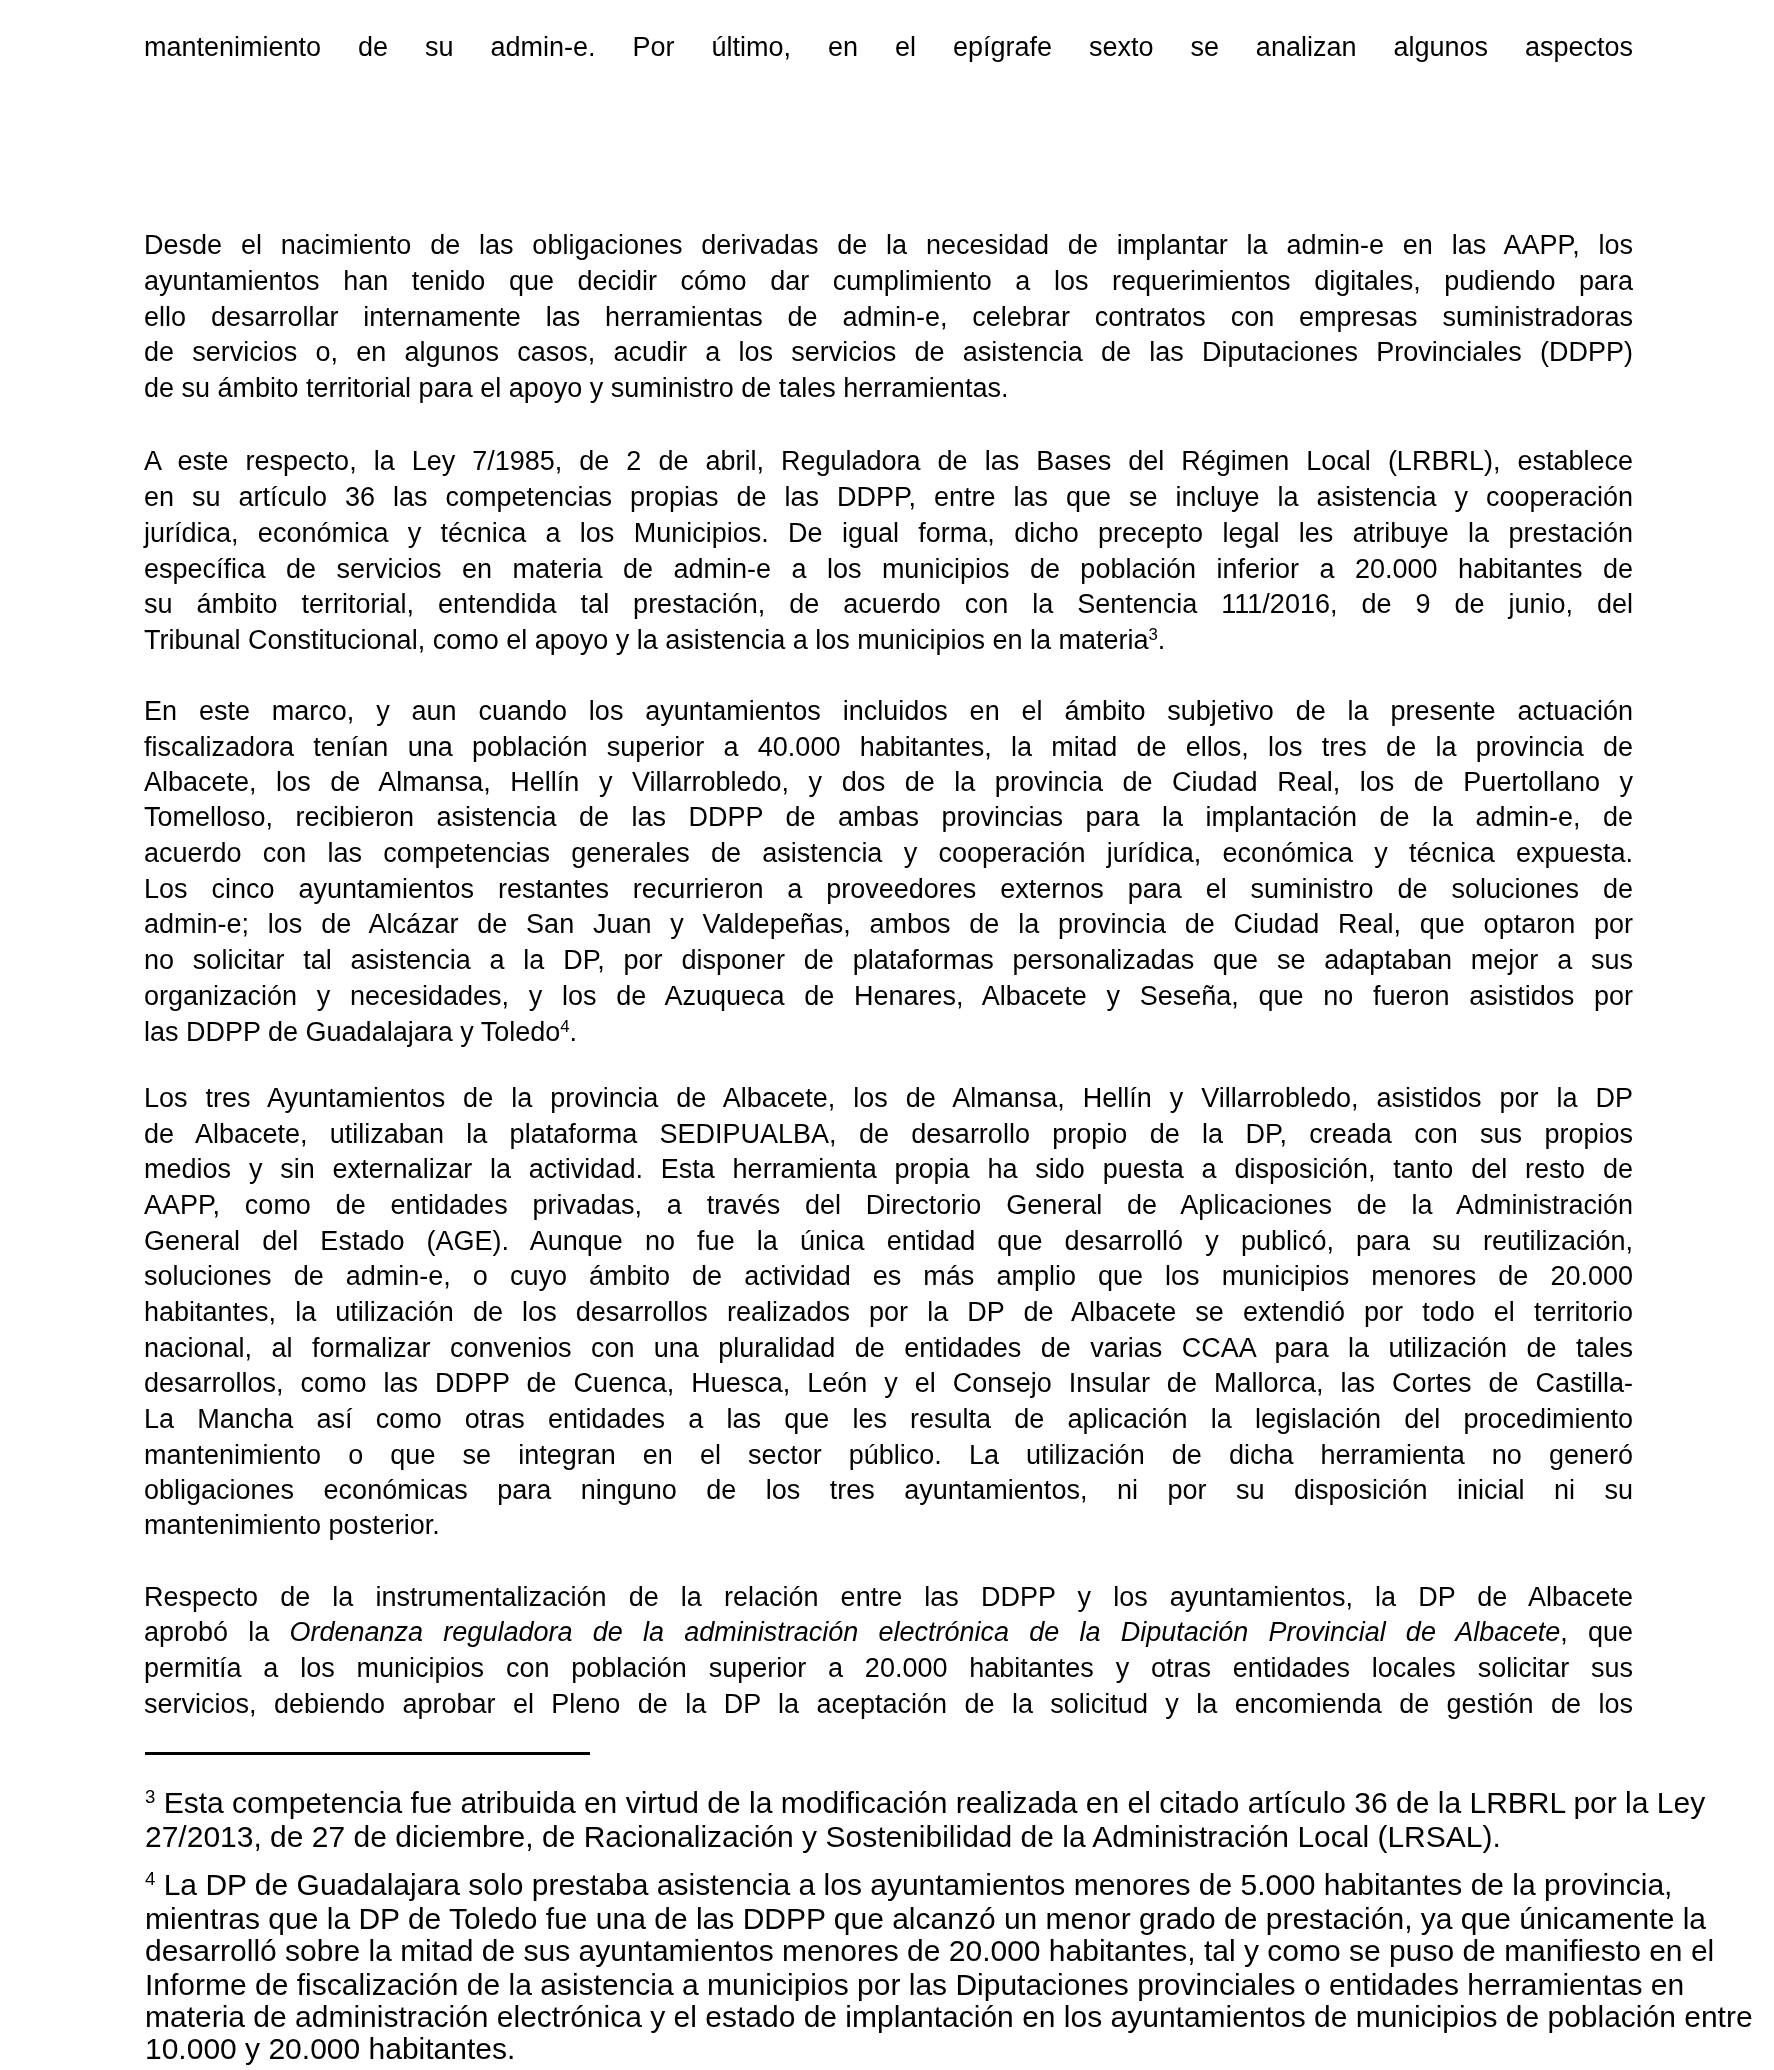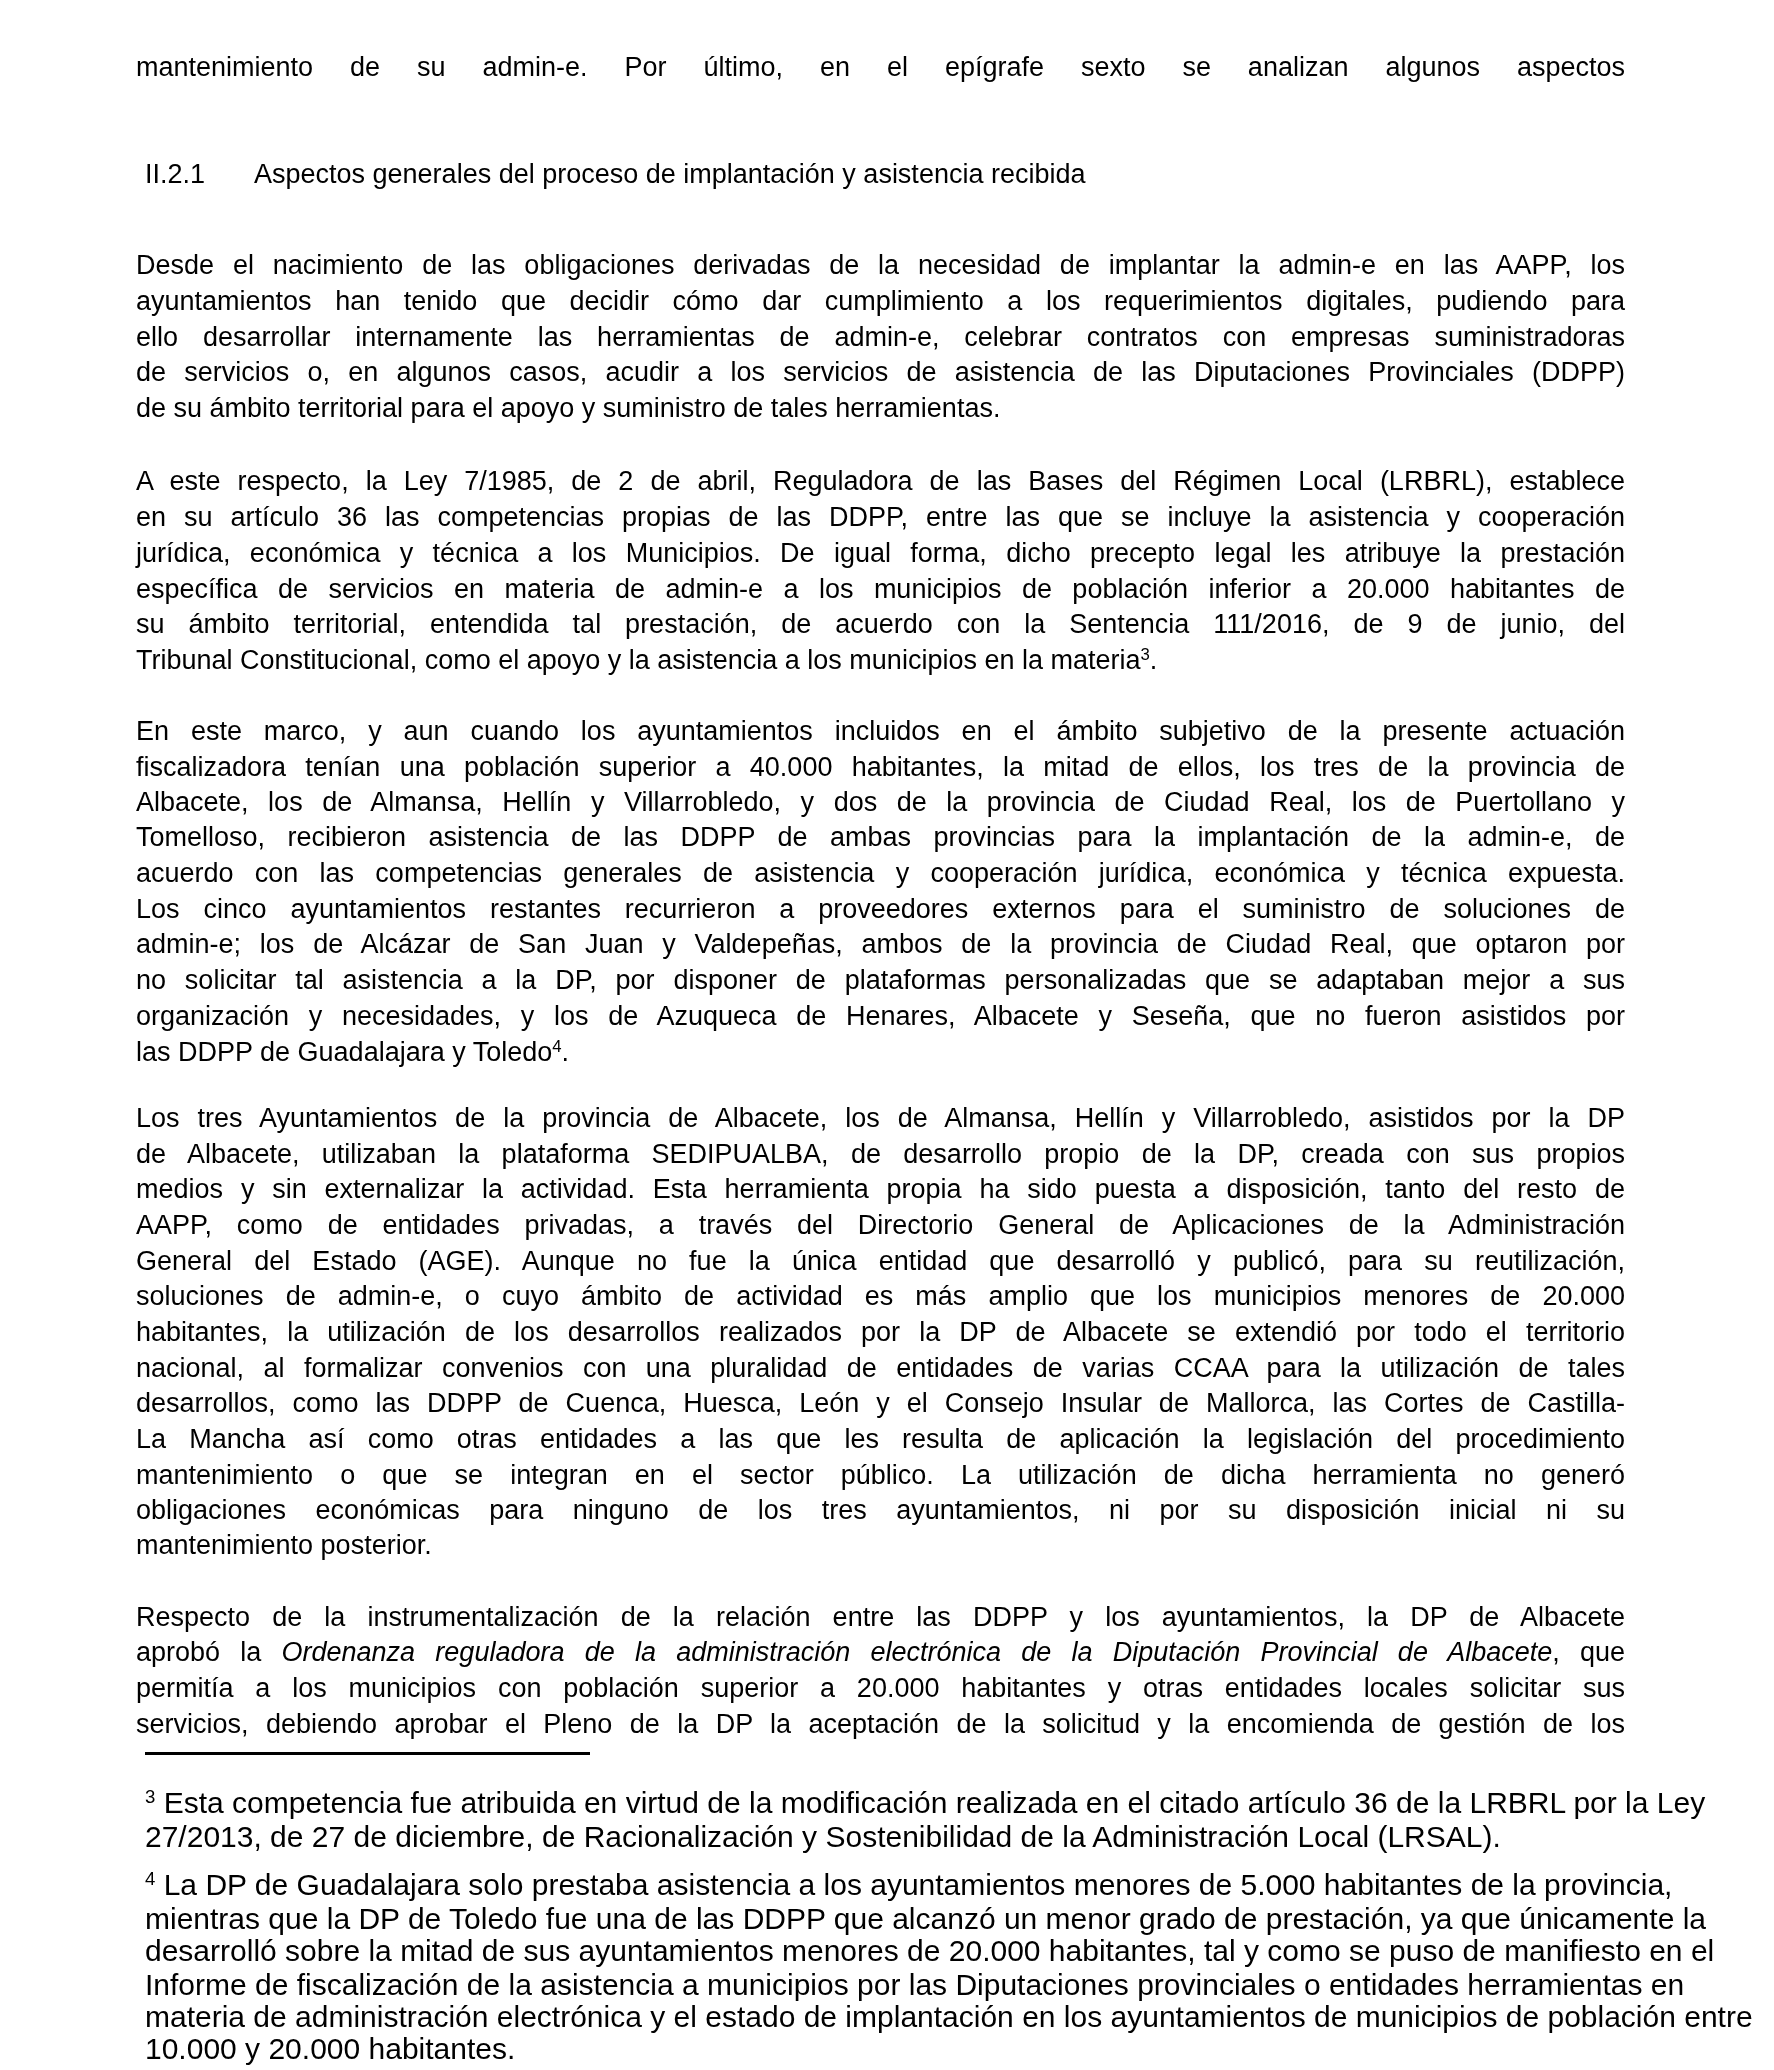--- a/index.html
+++ b/index.html
@@ -1,42 +1,39 @@
 <!DOCTYPE html>
 <html style="font-size:13.4px"><head>
 <meta charset="utf-8">
 <style>
   html, body { margin:0; padding:0; background:#ffffff; }
   body { width:1775px; height:2071px; position:relative; overflow:hidden;
          font-family:"Liberation Sans", "DejaVu Sans", sans-serif; color:#000; }
   .page { position:absolute; left:0; top:0; width:1775px; height:2071px; background:#fff; }
-  .line { position:absolute; left:136px; width:1489px; white-space:nowrap;
+  .line { position:absolute; left:144px; width:1489px; white-space:nowrap;
           font-size:27px; line-height:33px; height:33px;
-          text-align:justify; text-align-last:justify; transform-origin:left center;margin-top:20px; }
+          text-align:justify; text-align-last:justify; transform-origin:left center; }
   .line.last { text-align:left; text-align-last:left; }
   .heading { position:absolute; left:145px; font-size:27px; line-height:33px; white-space:nowrap; }
   .heading .num { display:inline-block; width:109px; }
   .fn { position:absolute; left:145px; width:1489px; white-space:nowrap;
         font-size:30px; line-height:30px; height:30px;
         text-align:justify; text-align-last:justify; transform-origin:left center; }
   .fn.last { text-align:center; text-align-last:left; }
   sup { font-size:0.62em; vertical-align:0.55em; line-height:0; }
   .sep { position:absolute; left:145px; top:1752px; width:445px; height:2.5px; background:#000; }
   i { font-style:italic; }
 </style>
 </head>
 <body>
 
 <div class="page">
 
   <div class="line" style="top:31px">mantenimiento de su admin-e. Por último, en el epígrafe sexto se analizan algunos aspectos</div>
 
-  <div class="heading" style="top:158px">
-    <span class="num">II.2.1</span><span>Aspectos generales del proceso de implantación y asistencia recibida</span>
-  </div>
 
   <div>
     <div class="line" style="top:229px">Desde el nacimiento de las obligaciones derivadas de la necesidad de implantar la admin-e en las AAPP, los</div>
     <div class="line" style="top:265px">ayuntamientos han tenido que decidir cómo dar cumplimiento a los requerimientos digitales, pudiendo para</div>
     <div class="line" style="top:301px">ello desarrollar internamente las herramientas de admin-e, celebrar contratos con empresas suministradoras</div>
     <div class="line" style="top:336px">de servicios o, en algunos casos, acudir a los servicios de asistencia de las Diputaciones Provinciales (DDPP)</div>
     <div class="line last" style="top:372px">de su ámbito territorial para el apoyo y suministro de tales herramientas.</div>
   </div>
 
   <div>

